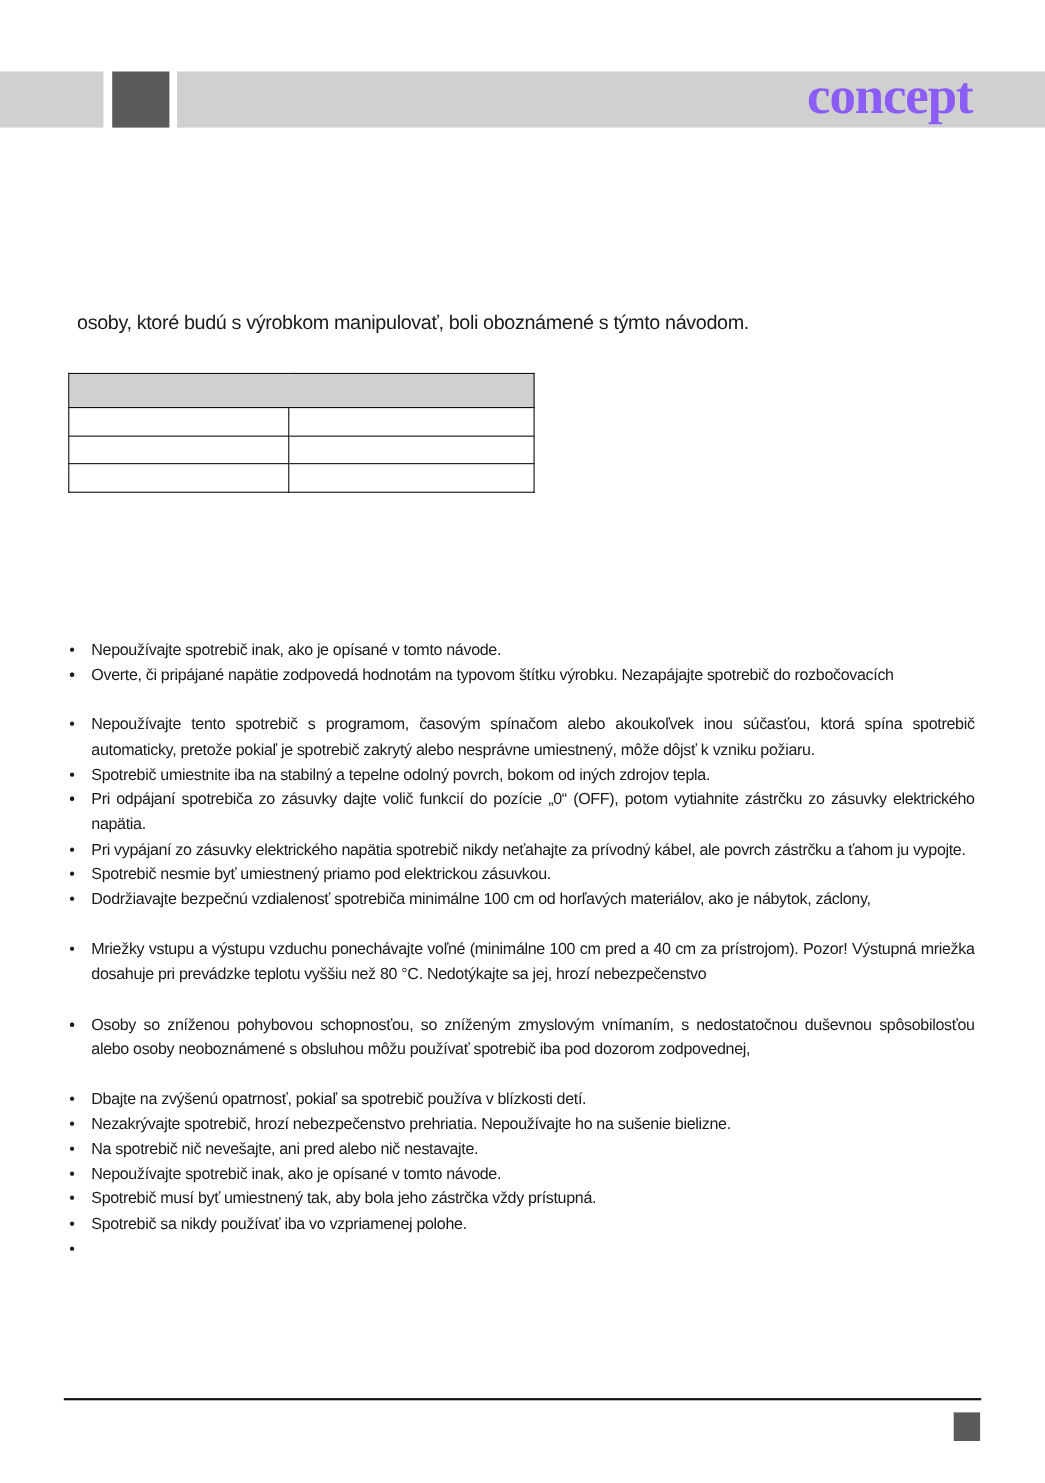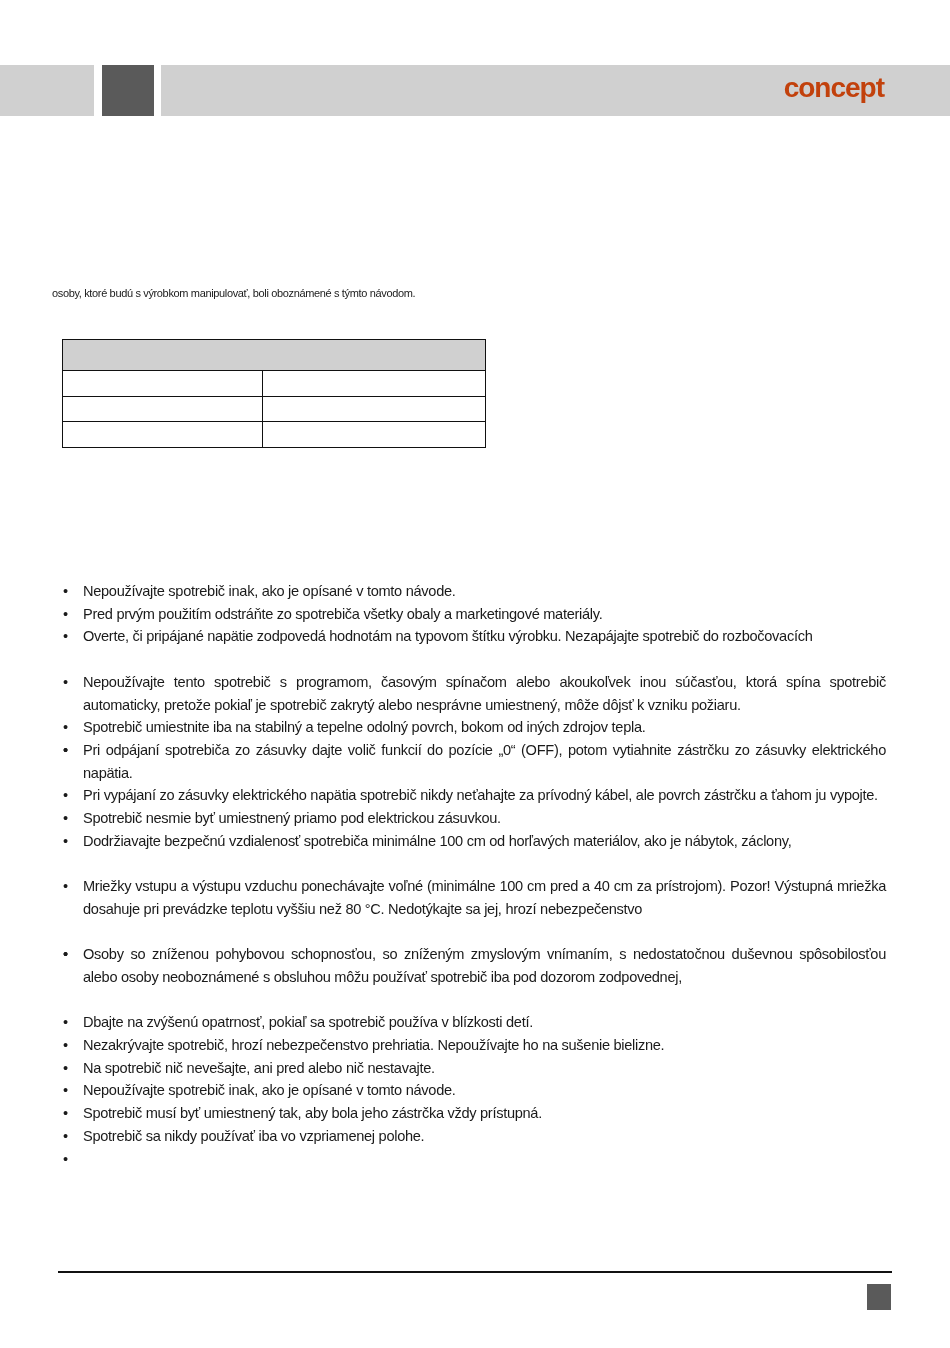--- a/index.html
+++ b/index.html
@@ -1,23 +1,23 @@
 <!DOCTYPE html>
 <html><head>
 <meta charset="utf-8">
 <style>
   html, body { margin: 0; padding: 0; background: #ffffff; }
   body { width: 950px; height: 1348px; position: relative; overflow: hidden;
          font-family: "Liberation Sans", "DejaVu Sans", sans-serif; color: #1a1a1a; }
   .hdr-left { position: absolute; left: 0; top: 65px; width: 94px; height: 51px; background: #d0d0d0; }
   .hdr-block { position: absolute; left: 102px; top: 65px; width: 52px; height: 51px; background: #5a5a5a; }
   .hdr-bar { position: absolute; left: 161px; top: 65px; width: 789px; height: 51px; background: #d0d0d0; }
-  .logo { position: absolute; right: 66px; top: 68px; font-family: Liberation Sans, sans-serif;
-          font-weight: bold; font-size: 28px; letter-spacing: -1px; color: #c2410c; line-height: 40px; }
-  .intro { position: absolute; left: 52px; top: 283px; font-size: 11px; line-height: 20px; letter-spacing: -0.35px; }
+  .logo { position: absolute; right: 66px; top: 68px; font-family: Liberation Serif, serif;
+          font-weight: bold; font-size: 48px; letter-spacing: -1px; color: #8b5cf6; line-height: 40px; }
+  .intro { position: absolute; left: 70px; top: 283px; font-size: 18px; line-height: 20px; letter-spacing: -0.35px; }
   table.spec { position: absolute; left: 62px; top: 339px; width: 424px; border-collapse: collapse; }
   table.spec td, table.spec th { border: 1.5px solid #111; padding: 0; }
   table.spec th { height: 30px; background: #d0d0d0; }
   table.spec td { height: 24.5px; }
   table.spec td.c1 { width: 199px; }
   ul.rules { position: absolute; left: 60px; top: 580px; width: 826px; margin: 0; padding: 0; list-style: none;
              font-size: 14.6px; line-height: 22.7px; letter-spacing: -0.3px; }
   ul.rules li { position: relative; padding-left: 23px; text-align: justify; }
   ul.rules li .bullet { position: absolute; left: 3px; top: 0; }
   ul.rules li.gap-after { margin-bottom: 22.7px; }
@@ -49,21 +49,21 @@
   </tr>
   <tr>
     <td class="c1"></td>
     <td></td>
   </tr>
 </tbody>
   </table>
 
 <ul class="rules">
   <li><span class="bullet">•</span><span>Nepoužívajte spotrebič inak, ako je opísané v tomto návode.</span></li>
-  <li><span class="bullet">•</span><span>Pred prvým použitím odstráňte zo spotrebiča všetky obaly a marketingové materiály.</span></li>
+  <li><span class="bullet">•</span></li>
   <li class="gap-after"><span class="bullet">•</span><span>Overte, či pripájané napätie zodpovedá hodnotám na typovom štítku výrobku. Nezapájajte spotrebič do rozbočovacích</span></li>
   <li><span class="bullet">•</span><span>Nepoužívajte tento spotrebič s programom, časovým spínačom alebo akoukoľvek inou súčasťou, ktorá spína spotrebič automaticky, pretože pokiaľ je spotrebič zakrytý alebo nesprávne umiestnený, môže dôjsť k vzniku požiaru.</span></li>
   <li><span class="bullet">•</span><span>Spotrebič umiestnite iba na stabilný a tepelne odolný povrch, bokom od iných zdrojov tepla.</span></li>
   <li><span class="bullet">•</span></li>
   <li><span class="bullet">•</span><span>Pri odpájaní spotrebiča zo zásuvky dajte volič funkcií do pozície „0“ (OFF), potom vytiahnite zástrčku zo zásuvky elektrického napätia.</span></li>
   <li><span class="bullet">•</span><span>Pri vypájaní zo zásuvky elektrického napätia spotrebič nikdy neťahajte za prívodný kábel, ale povrch zástrčku a ťahom ju vypojte.</span></li>
   <li><span class="bullet">•</span><span>Spotrebič nesmie byť umiestnený priamo pod elektrickou zásuvkou.</span></li>
   <li class="gap-after"><span class="bullet">•</span><span>Dodržiavajte bezpečnú vzdialenosť spotrebiča minimálne 100 cm od horľavých materiálov, ako je nábytok, záclony,</span></li>
   <li class="gap-after"><span class="bullet">•</span><span>Mriežky vstupu a výstupu vzduchu ponechávajte voľné (minimálne 100 cm pred a 40 cm za prístrojom). Pozor! Výstupná mriežka dosahuje pri prevádzke teplotu vyššiu než 80 °C. Nedotýkajte sa jej, hrozí nebezpečenstvo</span></li>
   <li><span class="bullet">•</span></li>

